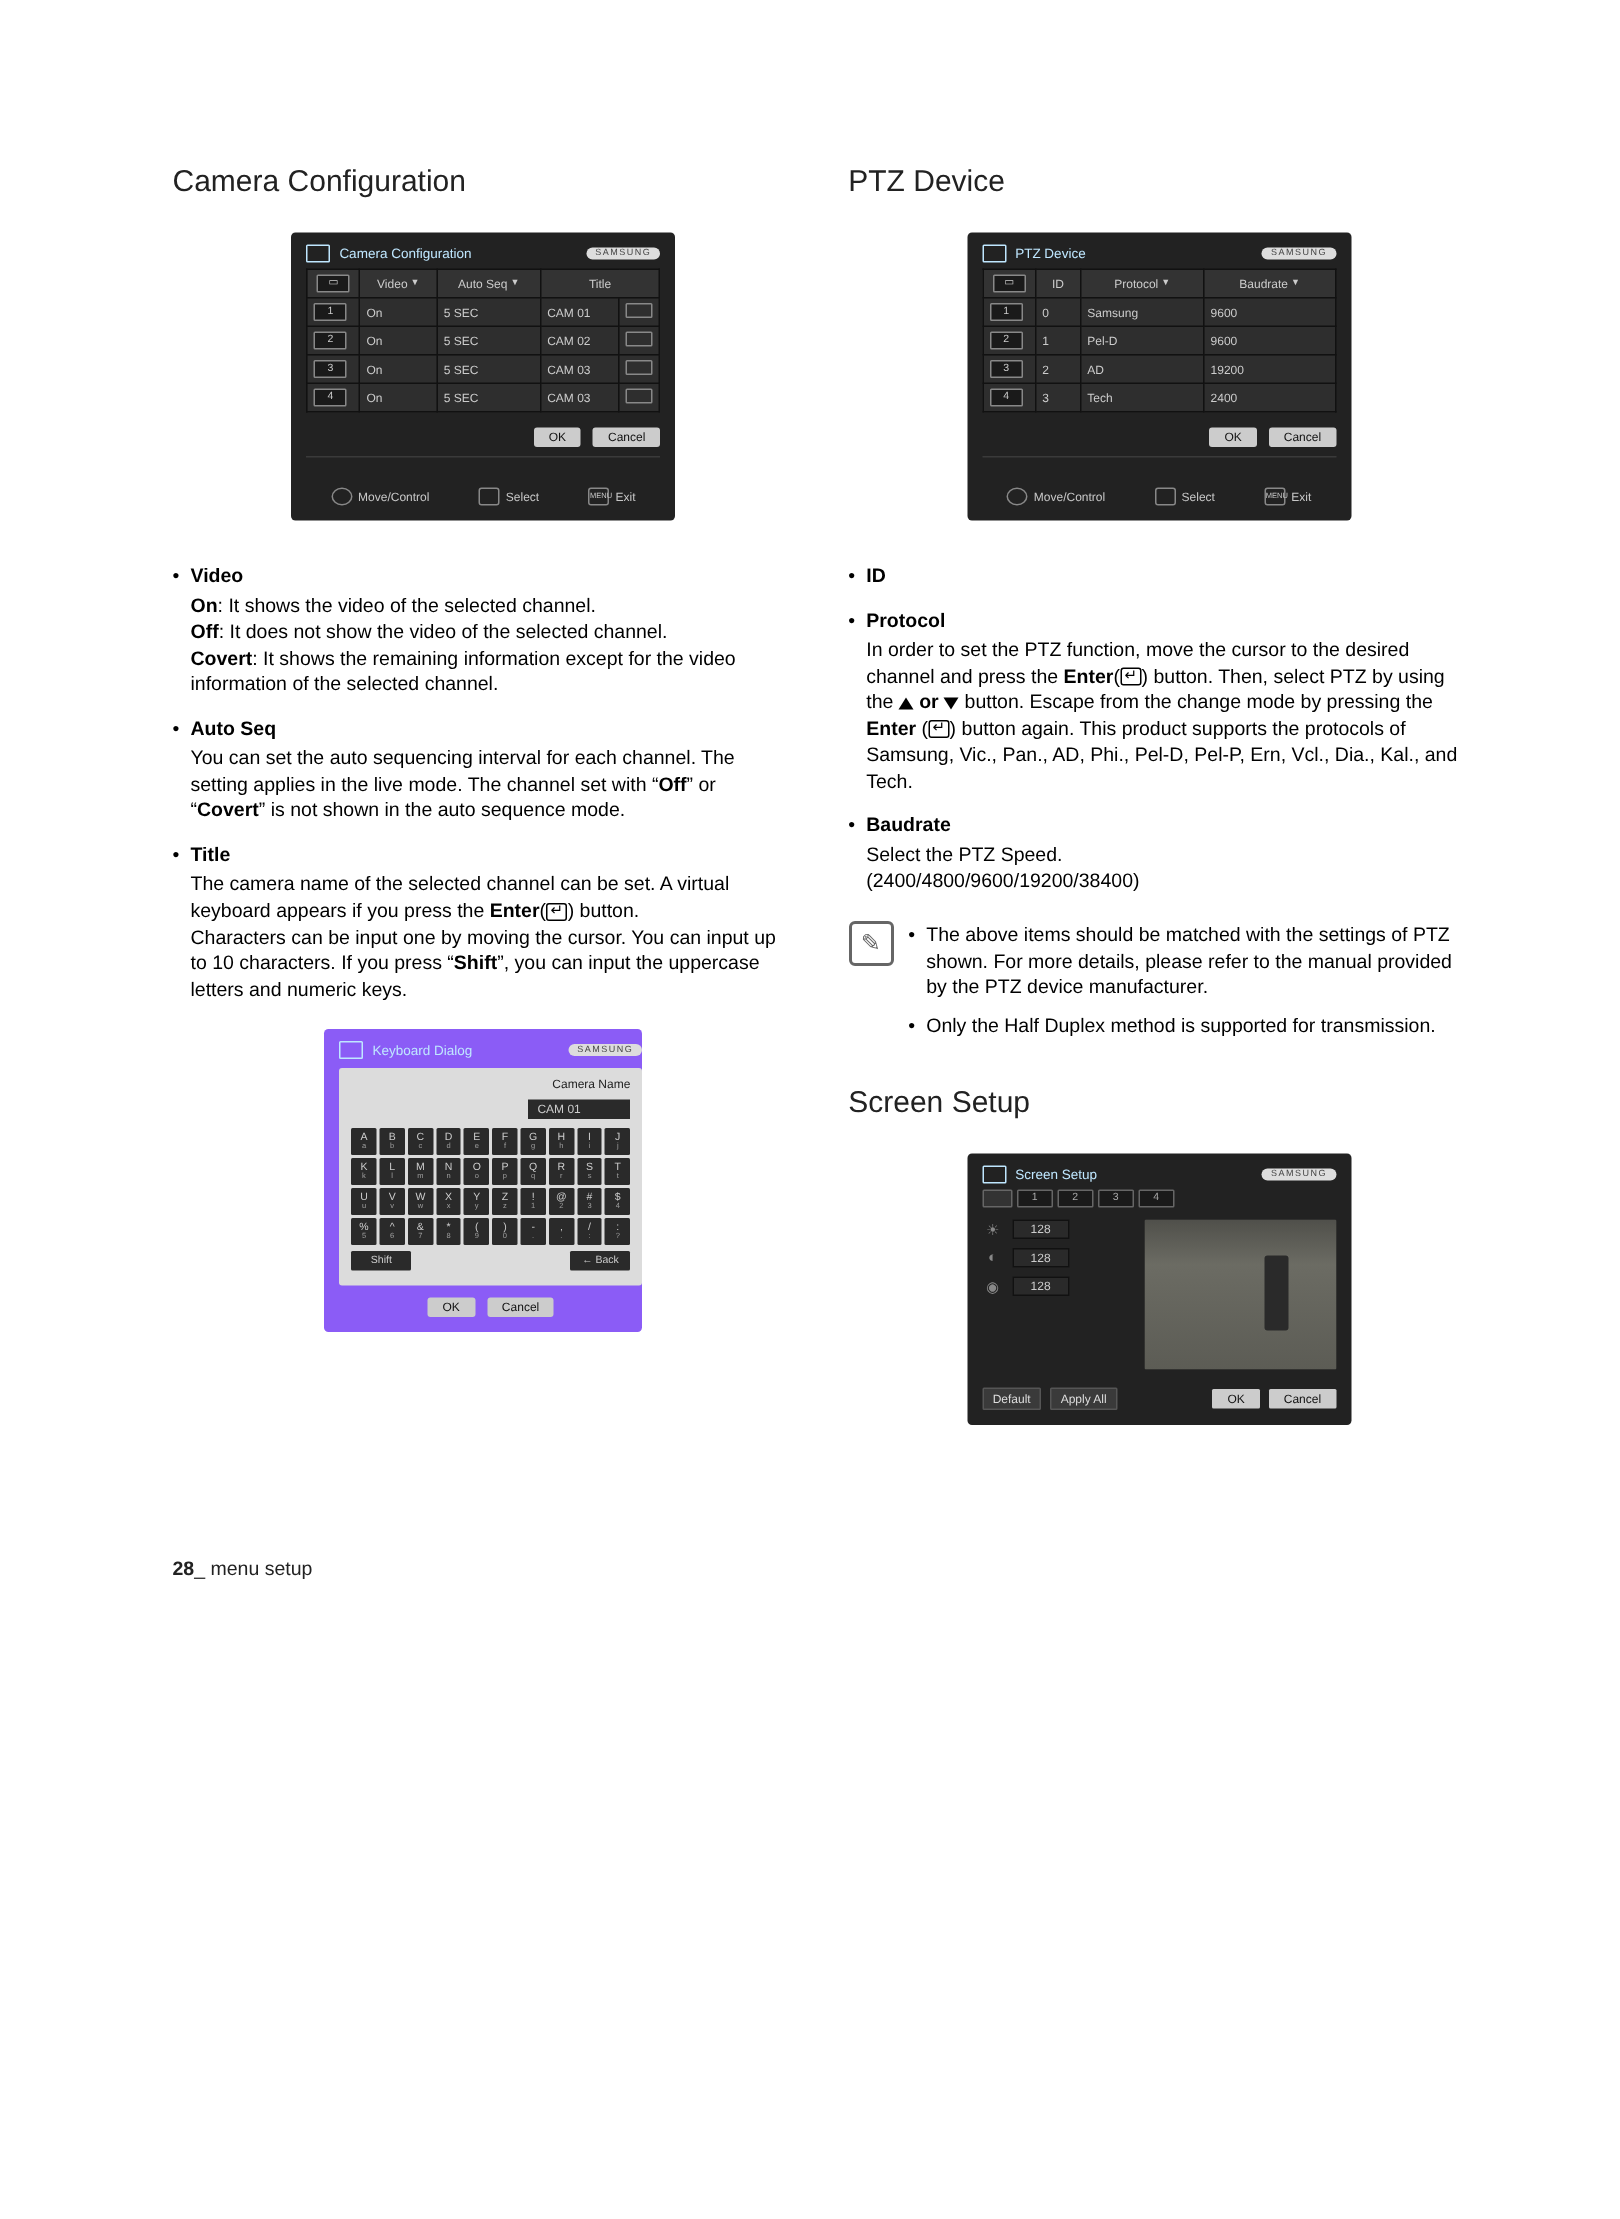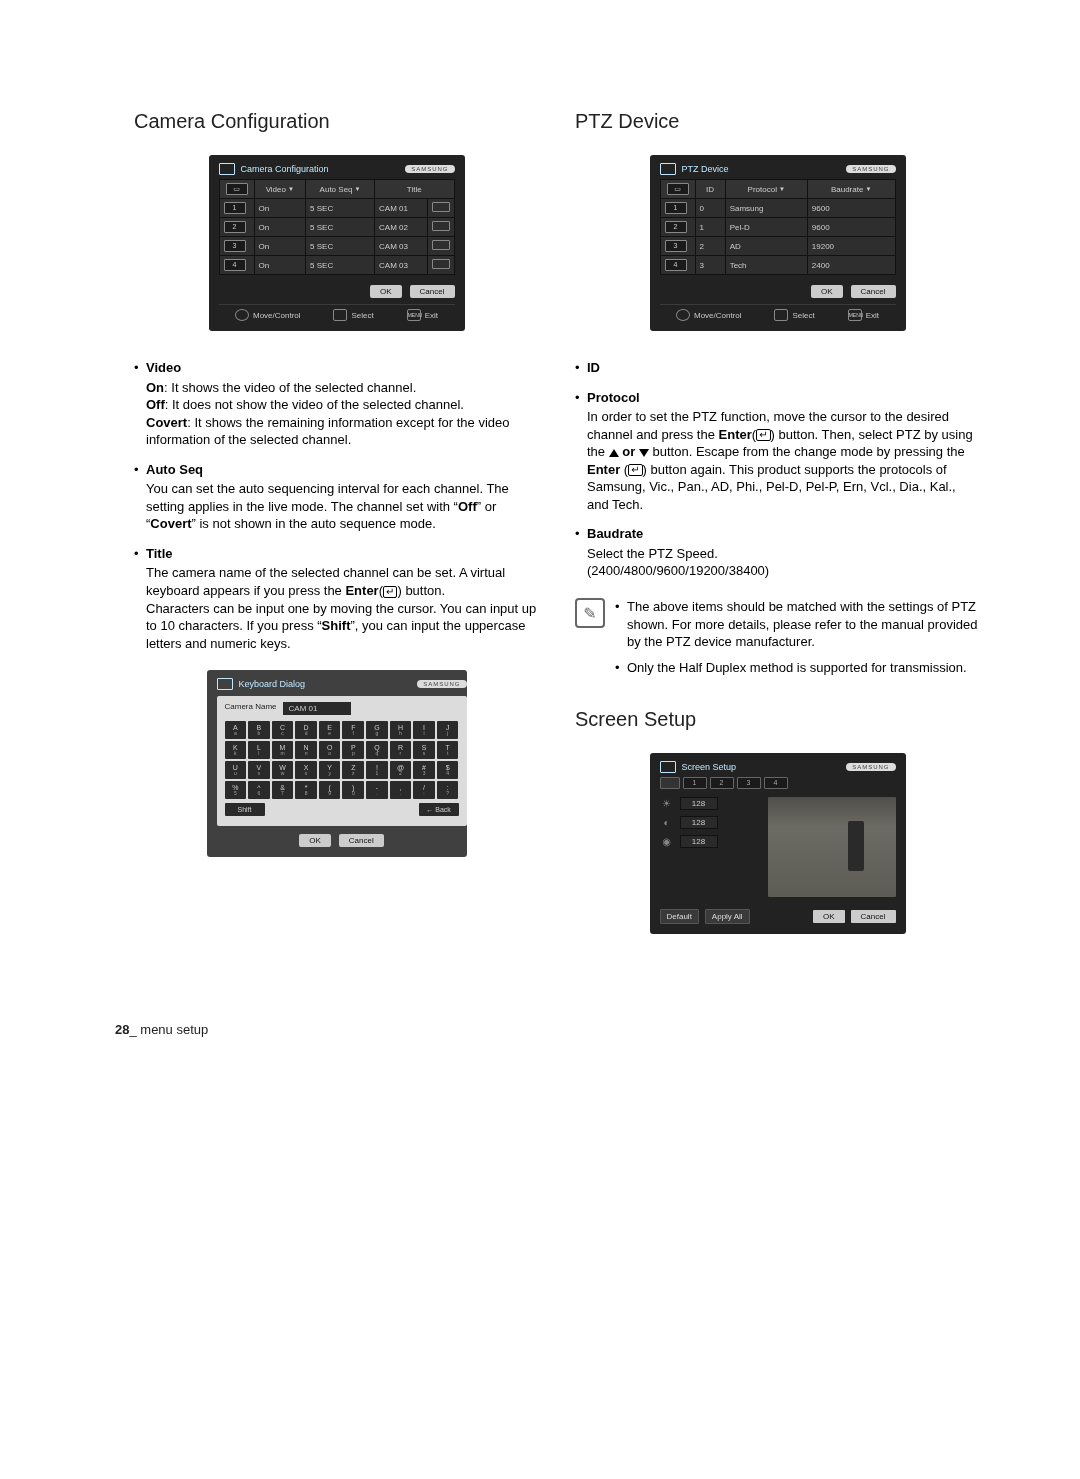--- a/index.html
+++ b/index.html
@@ -8,21 +8,20 @@
     margin: 0;
     padding: 0;
     width: 1080px;
     font-size: 13px;
     color: #000;
   }
   .page {
     padding: 110px 100px 60px 115px;
     display: flex;
     gap: 36px;
-    margin-left: 19px;
   }
   .col { width: 420px; }
   .section-title {
     font-size: 20px;
     font-weight: normal;
     margin: 0 0 22px 0;
     color: #222;
   }
   .panel-wrap { display:flex; justify-content:center; margin-bottom: 28px; }
   .panel {
@@ -61,21 +60,21 @@
   }
   .kb-icon {
     display:inline-block; width:16px; height:8px; border:1px solid #888; border-radius:1px;
   }
   .panel-btns { display:flex; gap:8px; justify-content:flex-end; margin-top:10px; margin-bottom:6px;}
   .pbtn {
     background:#ccc; color:#111; padding:2px 10px; border-radius:2px; font-size:8px;
   }
   .panel-footer {
     display:flex; justify-content:space-around; align-items:center;
-    border-top:1px solid #3a3a3a; margin-top:4px; padding-top:4px; font-size:8px;
+    border-top:1px solid #3a3a3a; margin-top:4px; padding-top:20px; font-size:8px;
   }
   .foot-item { display:flex; align-items:center; gap:4px;}
   .foot-icon {
     display:inline-block; width:12px; height:10px; border:1px solid #888; border-radius:2px;
   }
   .usage-list { list-style:none; padding:0; margin:0 0 18px 0; font-size:13px; line-height:1.35;}
   .usage-list > li { margin-bottom:12px; padding-left:12px; position:relative;}
   .usage-list > li:before {
     content:"•"; position:absolute; left:0; top:0; font-size:13px;
   }
@@ -84,27 +83,27 @@
   .note-box { display:flex; gap:10px; margin-top:16px; margin-bottom:24px;}
   .note-icon {
     width:26px; height:26px; border:2px solid #666; border-radius:4px;
     display:flex; align-items:center; justify-content:center; flex-shrink:0;
     font-size:16px; color:#666;
   }
   .note-list { list-style:none; padding:0; margin:0; font-size:13px; line-height:1.35;}
   .note-list li { margin-bottom:8px; padding-left:12px; position:relative;}
   .note-list li:before { content:"•"; position:absolute; left:0; top:0;}
   .kb-panel {
-    width:260px; background:#404040; color:#bbb; font-size:8px; border-radius:3px;
+    width:212px; background:#8b5cf6; color:#bbb; font-size:8px; border-radius:3px;
     padding:8px 0 10px 10px; box-sizing:border-box;
   }
   .kb-body {
     background:#dcdcdc; padding:6px 4px 10px 4px; margin-top:6px; border-radius:2px;
   }
-  .kb-field-row { display:flex; align-items:flex-start; gap:6px; margin:0 4px 6px 4px;}
+  .kb-field-row { display:flex; align-items:flex-end; gap:6px; margin:0 4px 6px 4px;flex-direction:column;}
   .kb-field-label { color:#222; font-size:8px;}
   .kb-field-val { background:#2a2a2a; color:#ccc; padding:2px 6px; font-size:8px; flex-grow:0; min-width:56px;}
   .kb-grid { display:flex; flex-direction:column; gap:2px; padding:0 4px;}
   .kb-row { display:flex; gap:2px; }
   .key {
     flex:1; background:#2a2a2a; color:#ccc; font-size:7px; padding:3px 0;
     text-align:center; position:relative; border-radius:1px;
   }
   .key.wide { flex:2;}
   .key .sub { font-size:5px; display:block; line-height:5px; opacity:.7;}

